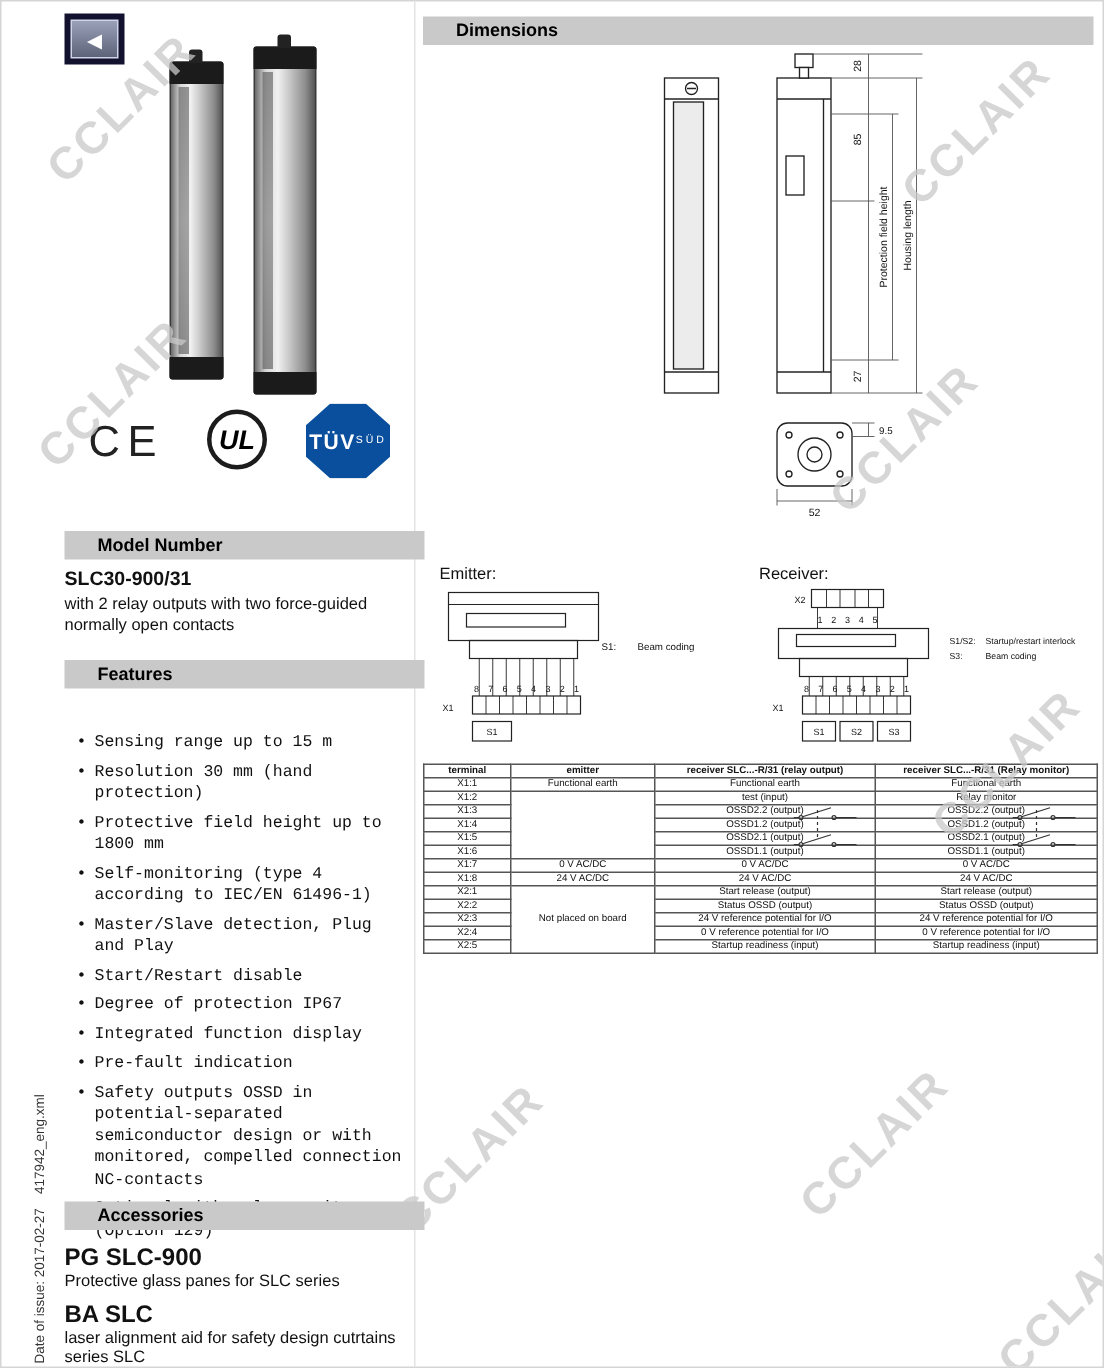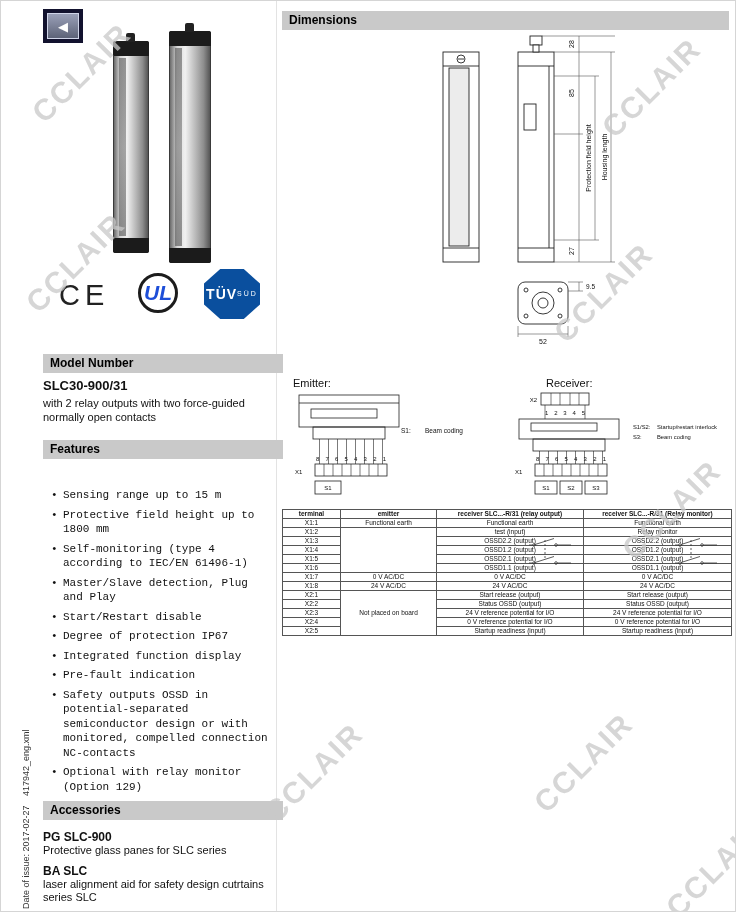--- a/index.html
+++ b/index.html
@@ -6,59 +6,59 @@
   html,body { background:#e9e9e9; }
   body { font-family:"Liberation Sans", sans-serif; }
   .page { position:relative; width:736px; height:912px; background:#fff; border:1px solid #d5d5d5; overflow:hidden; color:#111; margin:0 auto; }
 
   .wm { position:absolute; font-size:30px; font-weight:bold; color:#c9c9c9; opacity:.75; transform:rotate(-45deg); letter-spacing:2px; pointer-events:none; z-index:5; }
 
   .vtext { position:absolute; transform:rotate(-90deg); transform-origin:0 0; font-size:9px; color:#333; white-space:nowrap; }
 
   .divider-v { position:absolute; left:275px; top:0; width:1px; height:912px; background:#e3e3e3; }
 
-  .section-bar { position:absolute; height:19px; background:#c9c9c9; font-size:12px; font-weight:bold; padding:2px 7px; color:#000; }
+  .section-bar { position:absolute; height:19px; background:#c9c9c9; font-size:12px; font-weight:bold; padding:2px 22px; color:#000; }
   .left-bar  { left:42px;  width:240px; }
   .right-bar { left:281px; width:447px; }
 
   
   .nav-icon { position:absolute; left:42px; top:8px; width:40px; height:34px; background:#12122e; padding:4px; }
   .nav-icon .inner { width:100%; height:100%; background:linear-gradient(180deg,#9aa0b8,#5d6378); border:1px solid #cfd4e8; display:flex; align-items:center; justify-content:center; color:#fff; font-size:13px; }
 
   
   .lightcurtain { position:absolute; background:linear-gradient(90deg,#6a6a6a 0%,#d6d6d6 18%,#f1f1f1 38%,#bdbdbd 62%,#8d8d8d 84%,#555 100%); border:1px solid #3a3a3a; border-radius:2px; }
   .lightcurtain .cap { position:absolute; left:-1px; right:-1px; height:15px; background:#1b1b1b; }
   .lightcurtain .cap.top { top:-1px; border-radius:2px 2px 0 0; }
   .lightcurtain .cap.bottom { bottom:-1px; border-radius:0 0 2px 2px; }
   .lightcurtain .nub { position:absolute; top:-9px; left:50%; width:9px; height:9px; margin-left:-5px; background:#222; border-radius:2px 2px 0 0; }
   .lightcurtain .window { position:absolute; top:16px; bottom:16px; left:5px; width:7px; background:linear-gradient(180deg,#4a4a4a,#6b6b6b 50%,#454545); opacity:.55; }
   .bar1 { left:112px; top:40px; width:36px; height:212px; }
   .bar2 { left:168px; top:30px; width:42px; height:232px; }
 
   
   .ce-mark { position:absolute; left:58px; top:278px; font-size:29px; letter-spacing:5px; color:#222; }
-  .ul-mark { position:absolute; left:137px; top:272px; width:40px; height:40px; border:3px solid #1c1c1c; border-radius:50%; display:flex; align-items:center; justify-content:center; font-weight:bold; font-style:italic; font-size:21px; color:#1d4ed8; }
+  .ul-mark { position:absolute; left:137px; top:272px; width:40px; height:40px; border:3px solid #1c1c1c; border-radius:50%; display:flex; align-items:center; justify-content:center; font-weight:bold; font-style:italic; font-size:18px; color:#000000; }
   .tuv-mark { position:absolute; left:203px; top:268px; width:56px; height:50px; background:#0a4f9e; clip-path:polygon(29% 0,71% 0,100% 29%,100% 71%,71% 100%,29% 100%,0 71%,0 29%); color:#fff; display:flex; flex-direction:row; align-items:center; justify-content:center; }
   .tuv-mark .t1 { font-size:14px; font-weight:bold; letter-spacing:1px; line-height:14px; }
   .tuv-mark .t2 { font-size:7px; letter-spacing:2px; line-height:8px; }
 
   .model-name { position:absolute; left:42px; top:377px; font-size:13px; font-weight:bold; }
   .model-desc { position:absolute; left:42px; top:395px; width:226px; font-size:11px; line-height:14px; }
 
   .features-list { position:absolute; left:48px; top:487px; width:222px; list-style:none; }
   .features-list li { position:relative; padding-left:14px; font-size:11px; line-height:14.5px; margin-bottom:5px;font-family:Liberation Mono, monospace; }
   .features-list li::before { content:"\2022"; position:absolute; left:2px; top:0; }
 
   .acc-block { position:absolute; left:42px; top:823px; width:228px; }
-  .acc-name { font-size:12px; font-weight:bold; margin-top:6px; }
+  .acc-name { font-size:16px; font-weight:bold; margin-top:6px; }
   .acc-desc { font-size:11px; line-height:13.5px; }
 
   .dim-svg  { position:absolute; left:280px; top:33px; }
   .elec-label-e { position:absolute; left:292px; top:376px; font-size:11px; }
-  .elec-label-r { position:absolute; left:505px; top:376px; font-size:11px;margin-left:40px; }
+  .elec-label-r { position:absolute; left:505px; top:376px; font-size:11px; }
   .elec-svg { position:absolute; left:280px; top:390px; }
 
   .conn-table { position:absolute; left:281px; top:508px; width:449px; border-collapse:collapse; font-size:6.5px; table-layout:fixed; }
   .conn-table th, .conn-table td { border:0.5px solid #555; padding:0 2px; line-height:8px; text-align:center; overflow:hidden; white-space:nowrap; }
   .conn-table th { font-weight:bold; background:#fff; }
   .relay-sym { position:absolute; z-index:4; }
   .relay-a { left:528px; top:534px; }
   .relay-b { left:674px; top:534px; }
 
   svg text { font-family:"Liberation Sans", sans-serif; fill:#111; }
@@ -108,20 +108,21 @@
     <span class="t2">SÜD</span>
   </div>
 
   <div class="section-bar left-bar" style="top:353px">Model Number</div>
   <div class="model-name">SLC30-900/31</div>
   <div class="model-desc">with 2 relay outputs with two force-guided normally open contacts</div>
 
   <div class="section-bar left-bar" style="top:439px">Features</div>
   <ul class="features-list">
     <li>Sensing range up to 15 m</li>
+    <li>Resolution 30 mm (hand protection)</li>
     <li>Protective field height up to 1800 mm</li>
     <li>Self-monitoring (type 4 according to IEC/EN 61496-1)</li>
     <li>Master/Slave detection, Plug and Play</li>
     <li>Start/Restart disable</li>
     <li>Degree of protection IP67</li>
     <li>Integrated function display</li>
     <li>Pre-fault indication</li>
     <li>Safety outputs OSSD in potential-separated semiconductor design or with monitored, compelled connection NC-contacts</li>
     <li>Optional with relay monitor (Option 129)</li>
   </ul>

